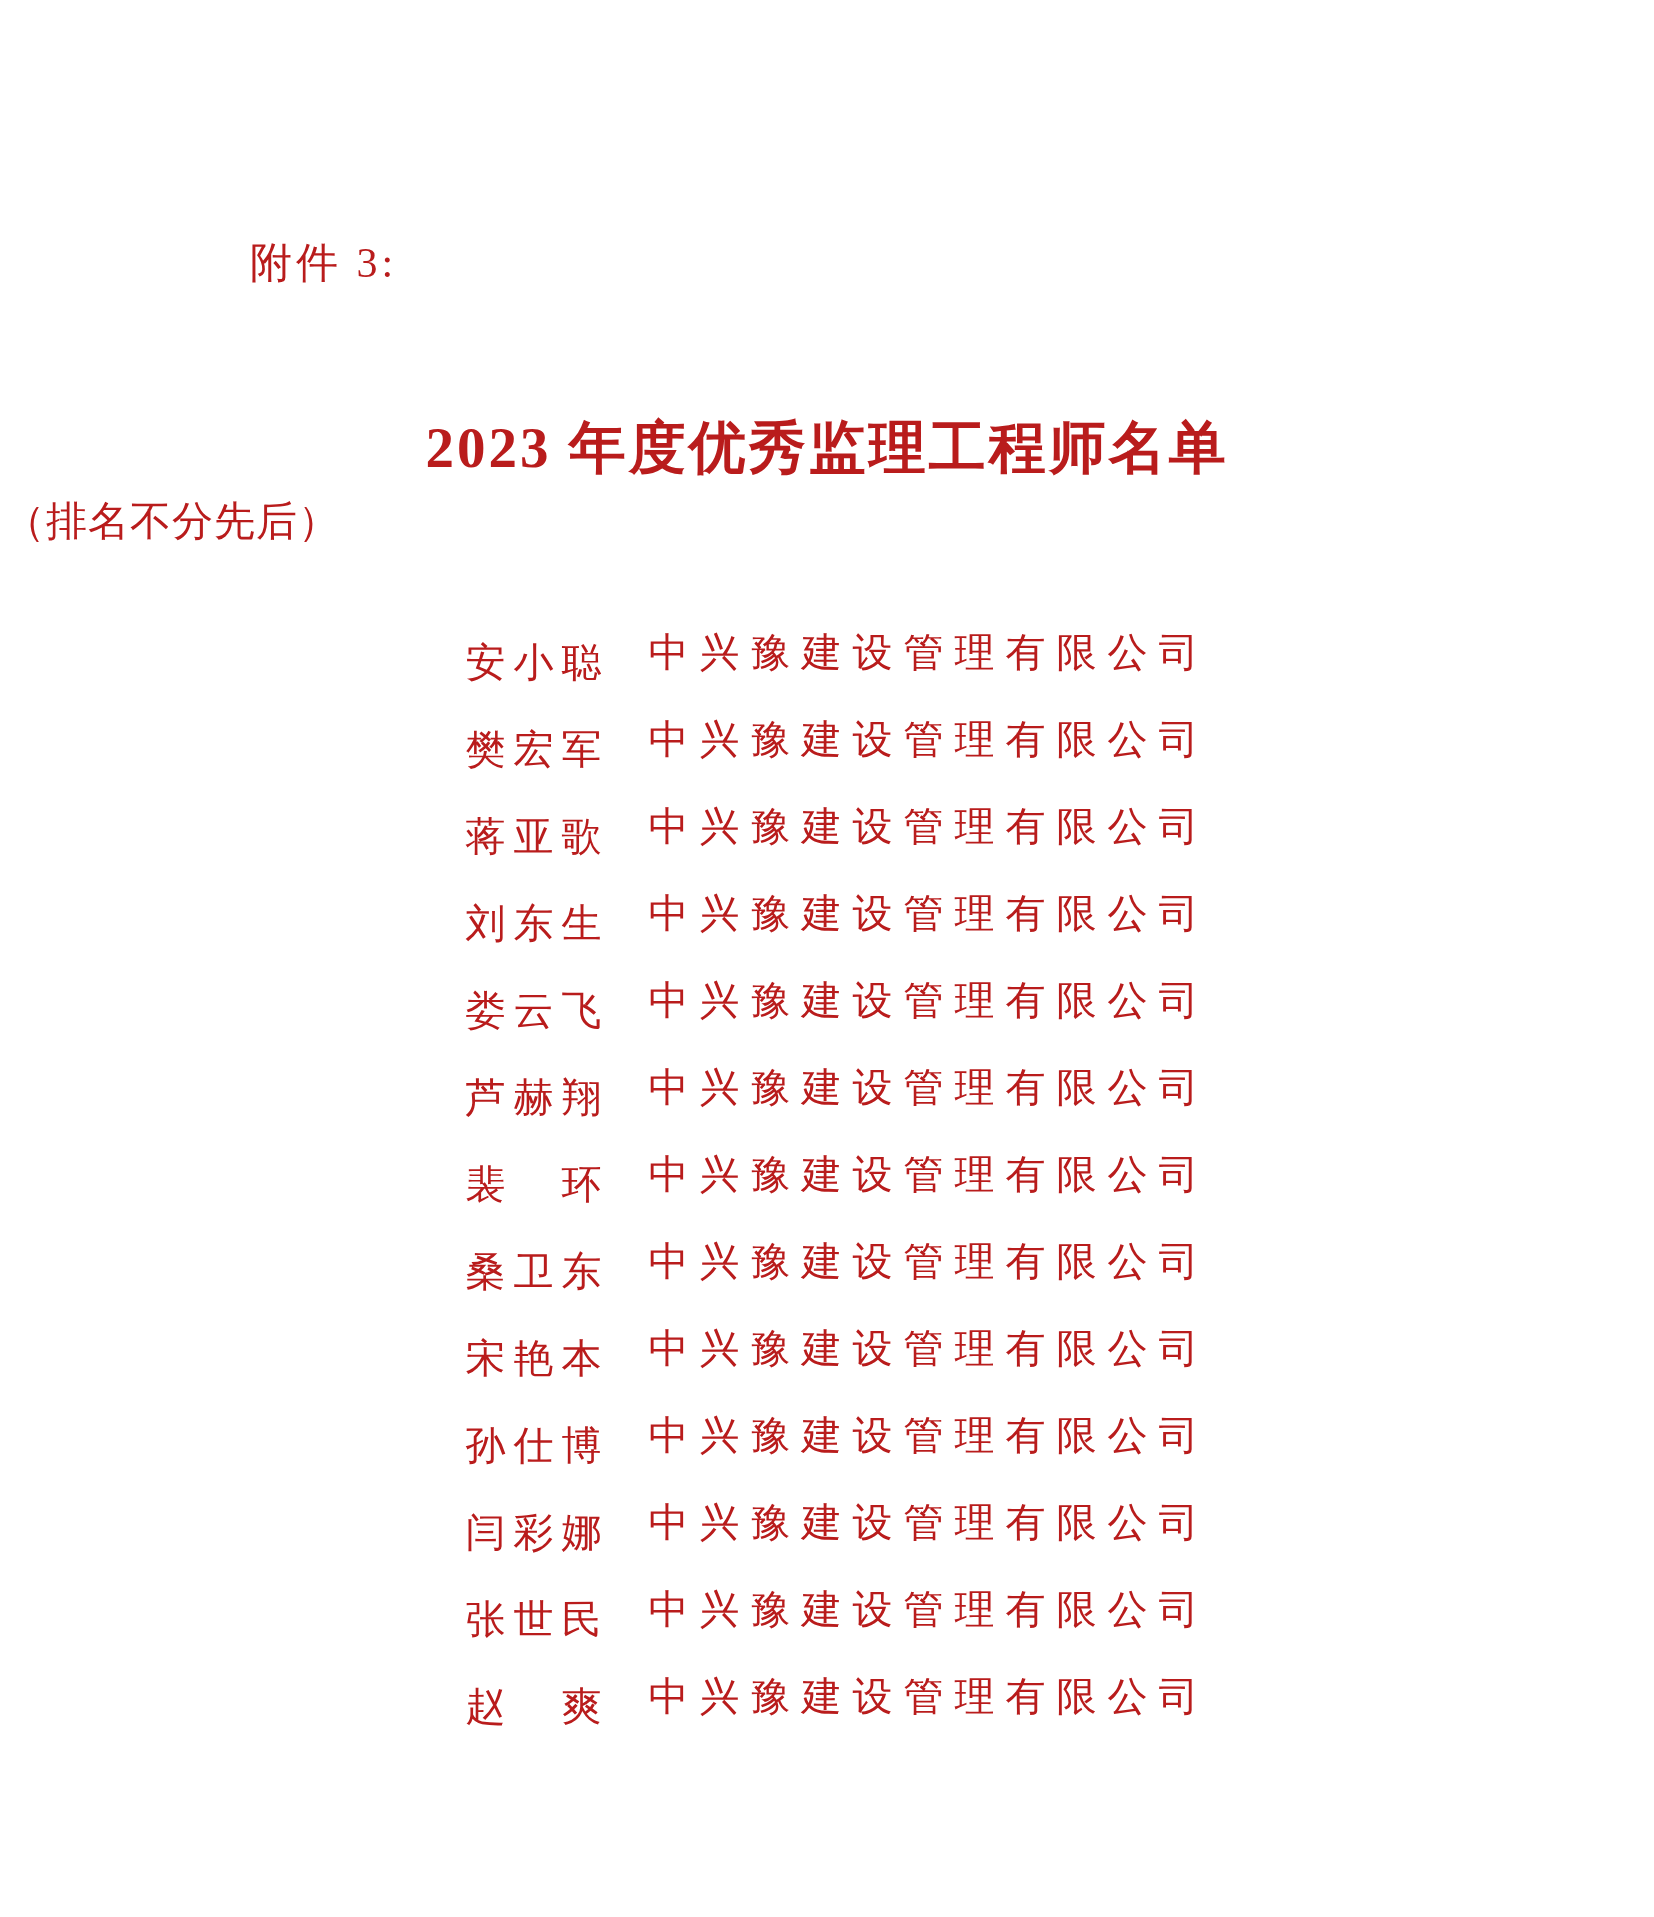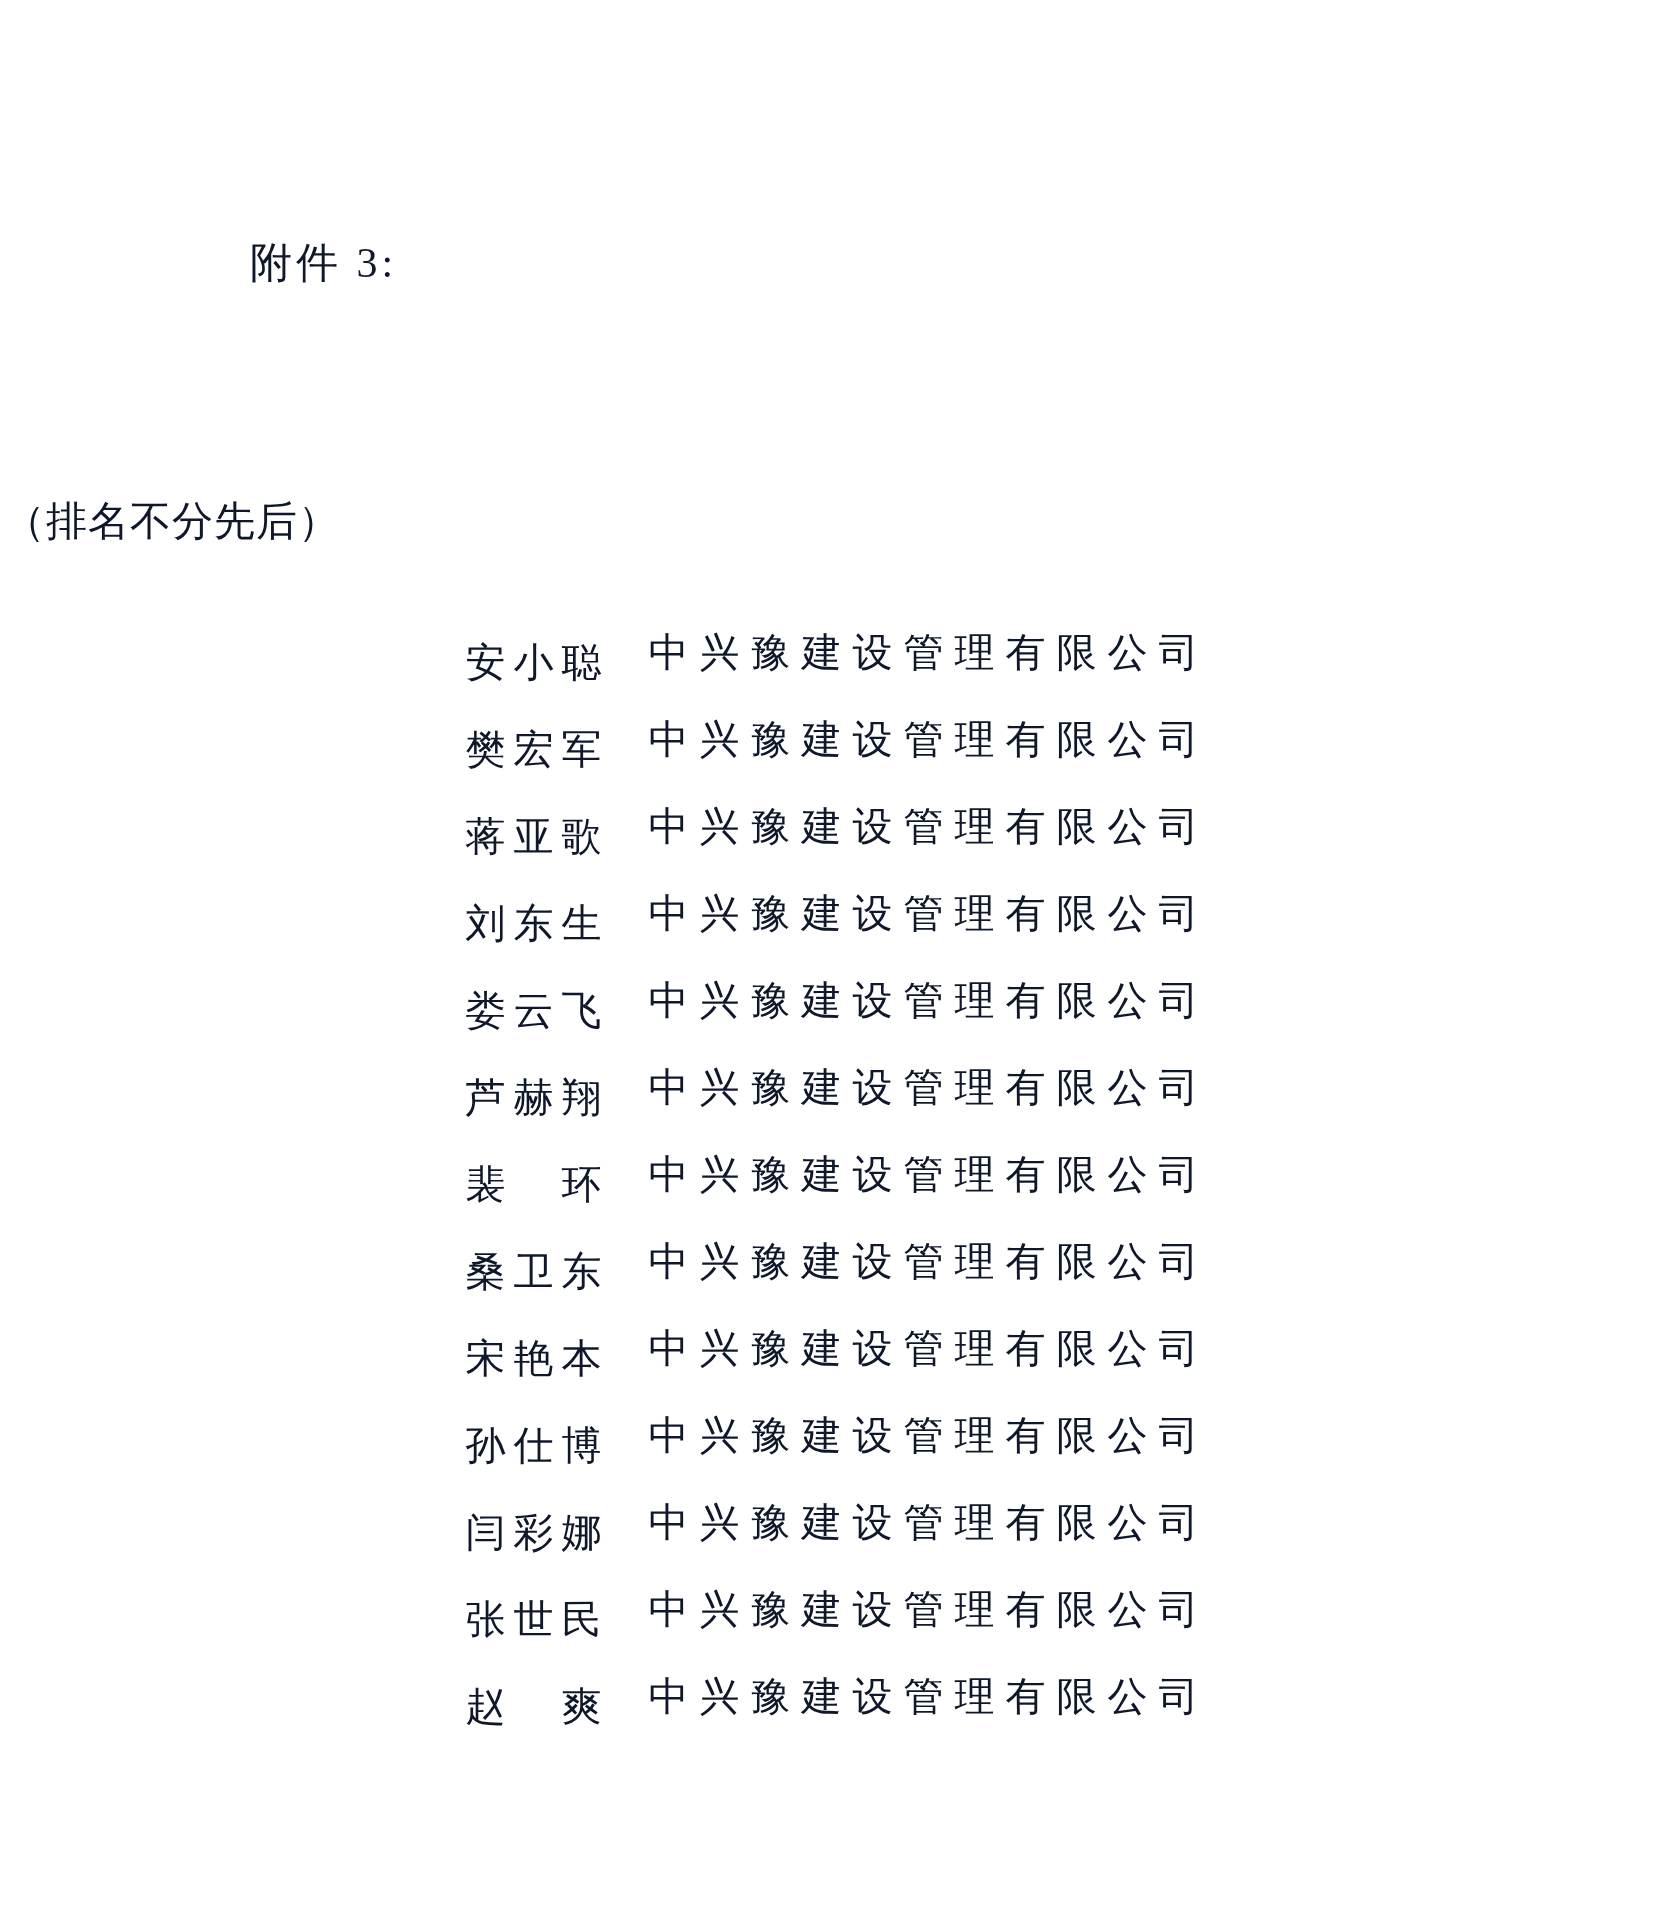--- a/index.html
+++ b/index.html
@@ -6,21 +6,21 @@
     margin: 0;
     padding: 0;
     background: #ffffff;
   }
   .page {
     position: relative;
     width: 1654px;
     height: 1917px;
     background: #ffffff;
     font-family: "Liberation Serif", serif;
-    color: #0f172a;
+    color: #b91c1c;
     overflow: hidden;
   }
   .attachment-label {
     position: absolute;
     left: 250px;
     top: 235px;
     font-size: 42px;
     letter-spacing: 4px;
     white-space: nowrap;
   }
@@ -71,20 +71,21 @@
     white-space: nowrap;
   }
 </style>
 </head>
 <body>
 
 <div class="page">
 
   <div class="attachment-label">附件 3:</div>
 
+  <h1 class="doc-title">2023 年度优秀监理工程师名单</h1>
 
   <div class="doc-subtitle">（排名不分先后）</div>
 
   <div class="engineer-list">
   <div class="row">
     <span class="name">安小聪</span>
     <span class="company">中兴豫建设管理有限公司</span>
   </div>
 
   <div class="row">

